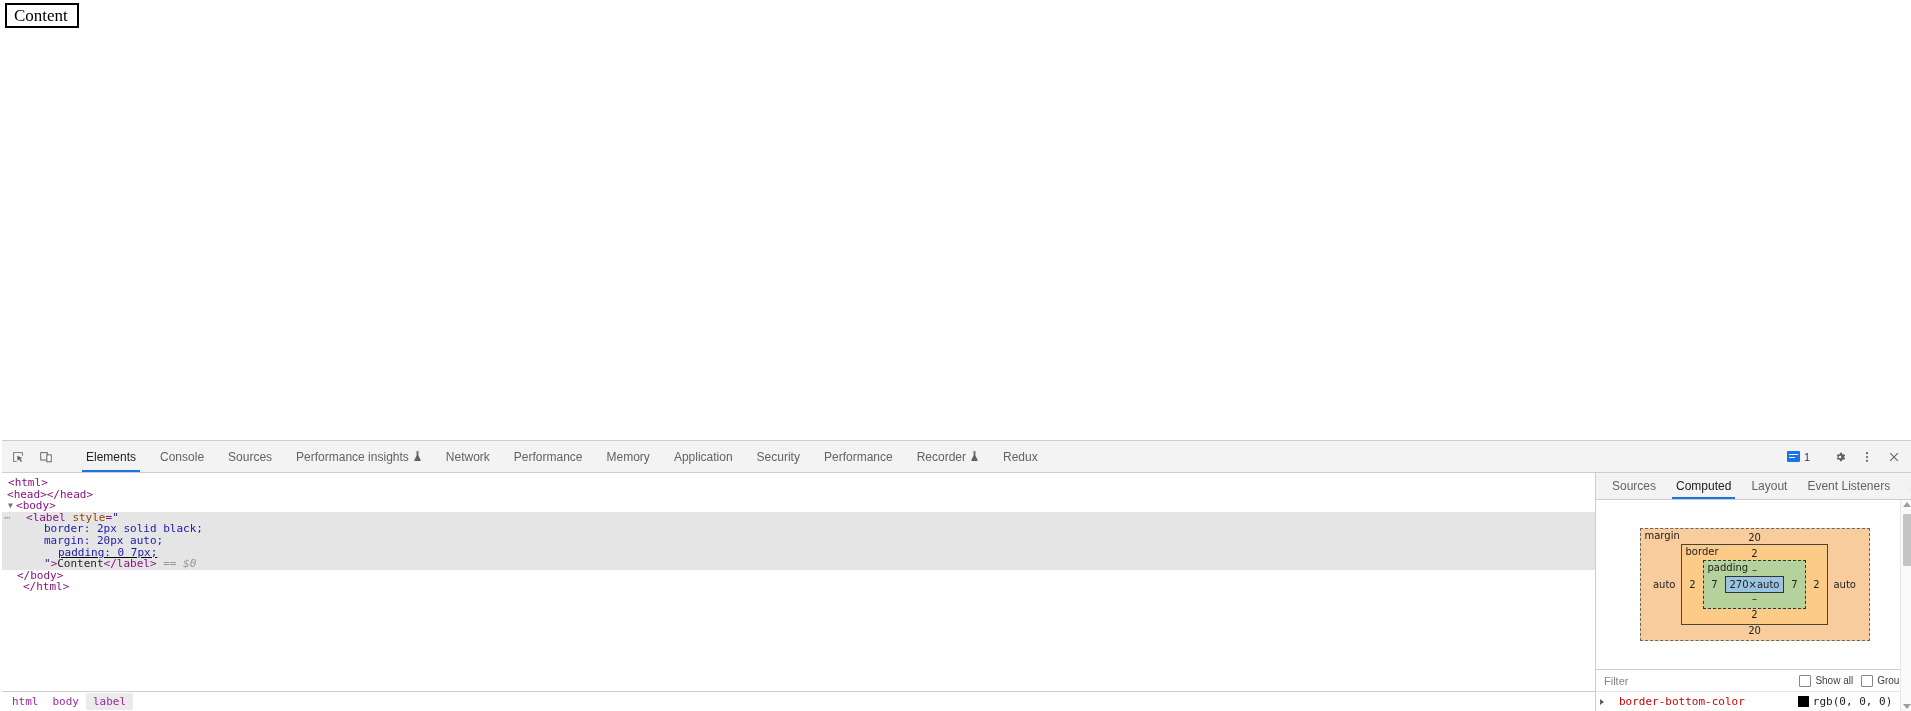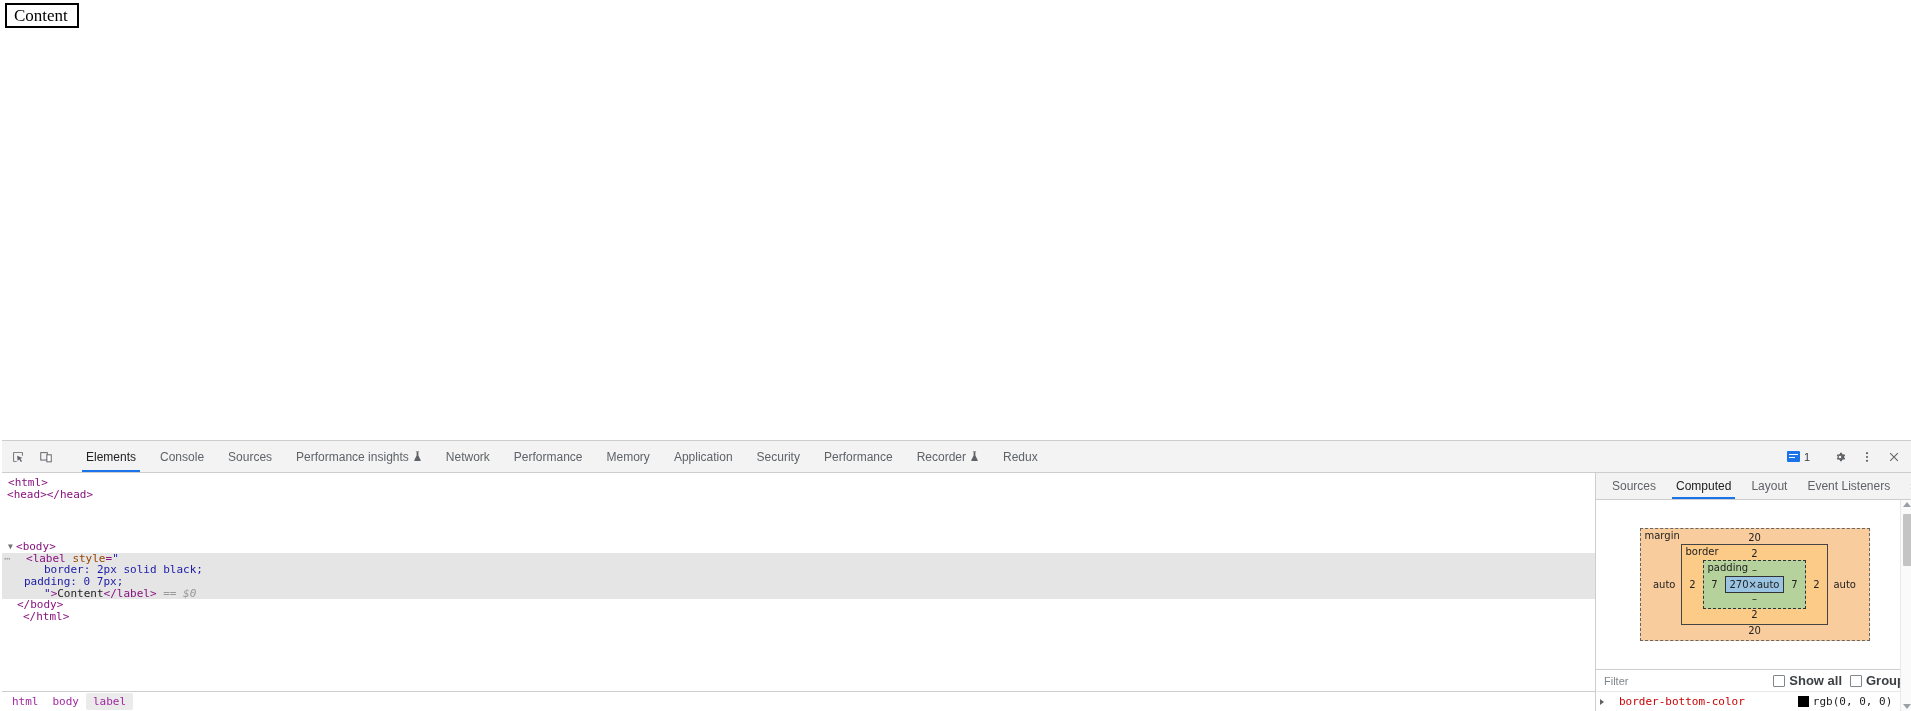--- a/index.html
+++ b/index.html
@@ -369,25 +369,24 @@
     flex: 1;
     min-width: 0;
     background: transparent;
     padding: 0;
   }
   .filter-input::placeholder { color: #80868b; }
   .chk-wrap {
     display: flex;
     align-items: center;
     gap: 4px;
-    font-size: 13px;
+    font-size: 10px;
     color: #3c4043;
     cursor: pointer;
     white-space: nowrap;
-    font-weight: bold;
   }
   .chk {
     width: 10px;
     height: 10px;
     border: 1px solid #80868b;
     border-radius: 1px;
     background: #ffffff;
     flex: none;
   }
 
@@ -569,24 +568,25 @@
       </div>
     </div>
   </div>
 
   <div class="dt-body">
 
     <div class="dom-pane">
       <div class="dom-tree" id="dom-tree">
           <div class="dom-line" style=""><span><span class="punc">&lt;</span><span class="tw">html</span><span class="punc">&gt;</span></span></div>
           <div class="dom-line" style="padding-left: 5px;"><span><span class="punc">&lt;</span><span class="tw">head</span><span class="punc">&gt;&lt;/</span><span class="tw">head</span><span class="punc">&gt;</span></span></div>
-          <div class="dom-line" style="padding-left: 6px; margin-top: 41px;"><span><span class="arrow-t">▼</span><span class="punc">&lt;</span><span class="tw">body</span><span class="punc">&gt;</span></span></div>
+          <div class="dom-line" style="padding-left: 6px;"><span><span class="arrow-t">▼</span><span class="punc">&lt;</span><span class="tw">body</span><span class="punc">&gt;</span></span></div>
           <div class="dom-line selected" style="padding-left: 24px;"><span class="dots-badge">⋯</span><span><span class="punc">&lt;</span><span class="tw">label</span> <span class="attr">style</span><span class="punc">=</span><span class="val">"</span></span></div>
           <div class="dom-line selected" style="padding-left: 42px;"><span><span class="val">border: 2px solid black;</span></span></div>
-          <div class="dom-line selected" style="padding-left: 22px;"><span><span class="val">padding: 0 7px;</span></span></div>
+          <div class="dom-line selected" style="padding-left: 42px;"><span><span class="val">margin: 20px auto;</span></span></div>
+          <div class="dom-line selected" style="padding-left: 56px; text-decoration: underline;"><span><span class="val">padding: 0 7px;</span></span></div>
           <div class="dom-line selected" style="padding-left: 42px;"><span><span class="val">"</span><span class="punc">&gt;</span><span class="txt">Content</span><span class="punc">&lt;/</span><span class="tw">label</span><span class="punc">&gt;</span> <span class="dollar">== $0</span></span></div>
           <div class="dom-line" style="padding-left: 15px;"><span><span class="punc">&lt;/</span><span class="tw">body</span><span class="punc">&gt;</span></span></div>
           <div class="dom-line" style="padding-left: 21px;"><span><span class="punc">&lt;/</span><span class="tw">html</span><span class="punc">&gt;</span></span></div>
         </div>
       <div class="crumb-bar" id="crumb-bar">
           <span class="crumb">html</span>
           <span class="crumb">body</span>
           <span class="crumb active">label</span>
         </div>
     </div>

